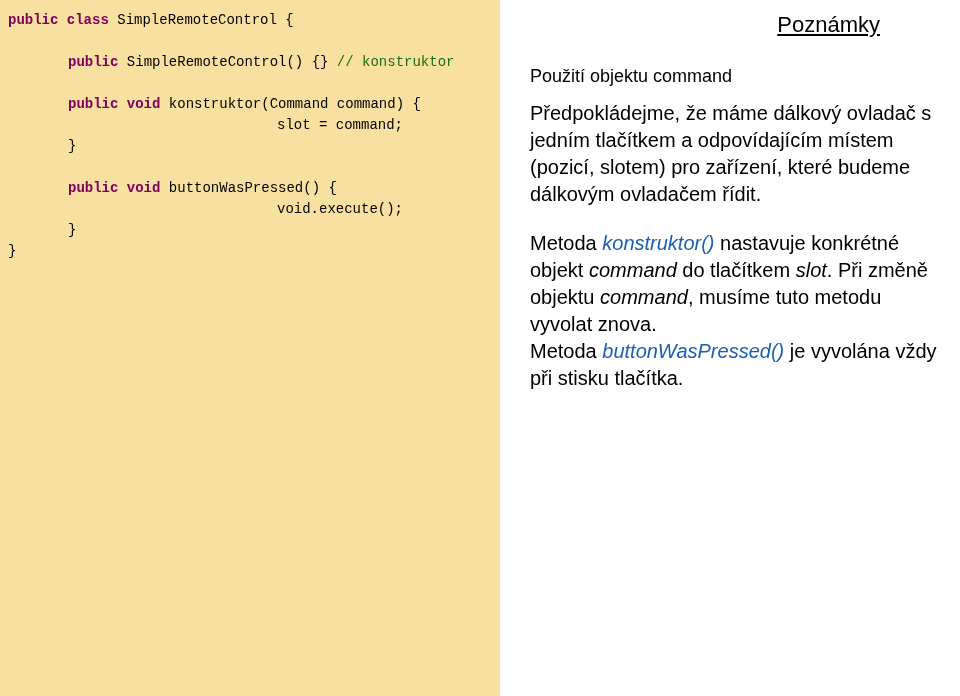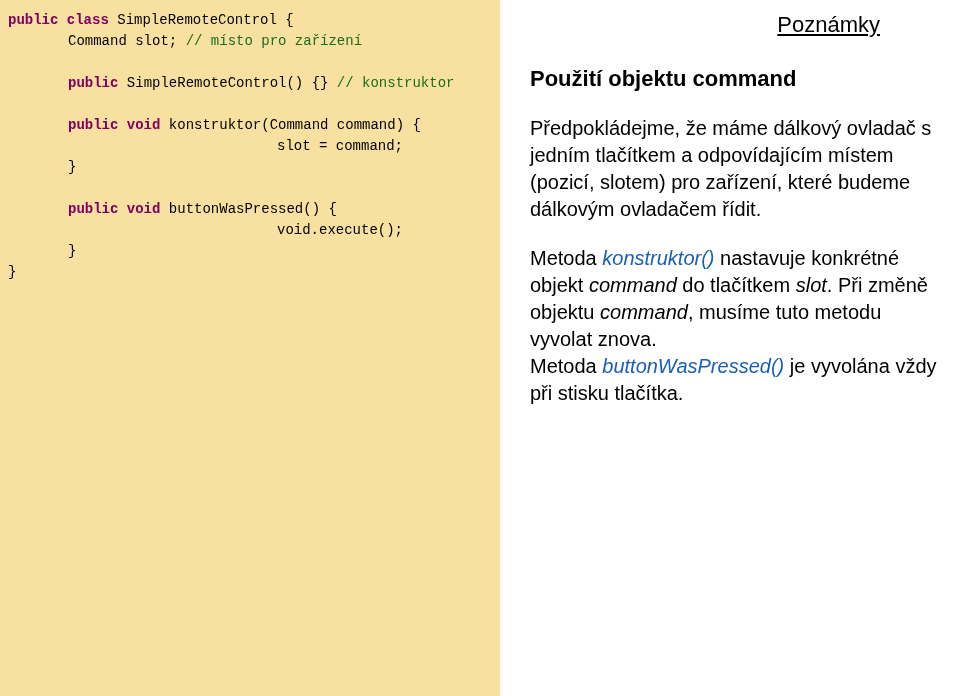--- a/index.html
+++ b/index.html
@@ -32,39 +32,38 @@
     line-height: 1.35;
   }
   .notes-title {
     text-align: right;
     text-decoration: underline;
     font-size: 22px;
     padding-right: 60px;
     margin-bottom: 24px;
   }
   .section-title {
-    font-weight: bold;
-    font-size: 22px;
-    margin-bottom: 22px;
+    font-weight: normal;
+    font-size: 18px;
+    margin-bottom: 12px;
   }
   .para {
     margin-bottom: 22px;
   }
   .blue { color: #1a5fb4; }
   .italic { font-style: italic; }
   .ind1 { padding-left: 60px; display: block; }
   .ind3 { padding-left: 180px; display: block; text-align: center; }
   .codeline { white-space: pre; display: block; }
 </style>
 </head>
 <body>
 
 <div class="code-panel">
   <span class="codeline"><span class="kw">public class</span><span> SimpleRemoteControl {</span></span>
-  <span class="codeline ind1"><span>Command slot; </span><span class="comment">// místo pro zařízení</span></span>
   <span class="codeline">&nbsp;</span>
   <span class="codeline ind1"><span class="kw">public</span><span> SimpleRemoteControl() {} </span><span class="comment">// konstruktor</span></span>
   <span class="codeline">&nbsp;</span>
   <span class="codeline ind1"><span class="kw">public void</span><span> konstruktor(Command command) {</span></span>
   <span class="codeline ind3">slot = command;</span>
   <span class="codeline ind1">}</span>
   <span class="codeline">&nbsp;</span>
   <span class="codeline ind1"><span class="kw">public void</span><span> buttonWasPressed() {</span></span>
   <span class="codeline ind3">void.execute();</span>
   <span class="codeline ind1">}</span>

